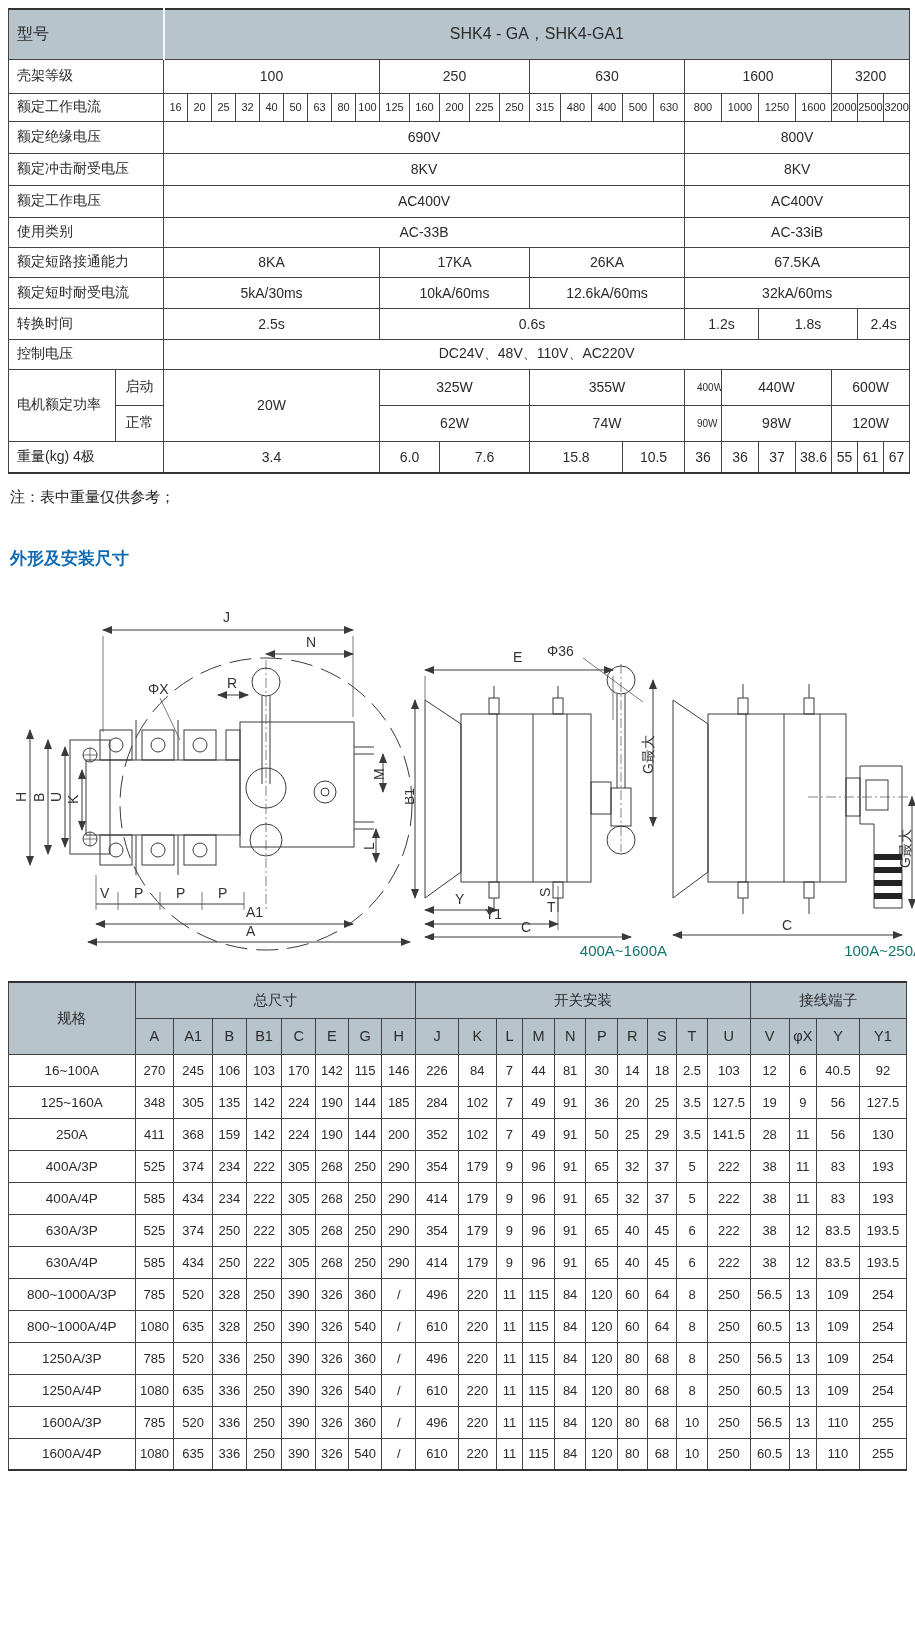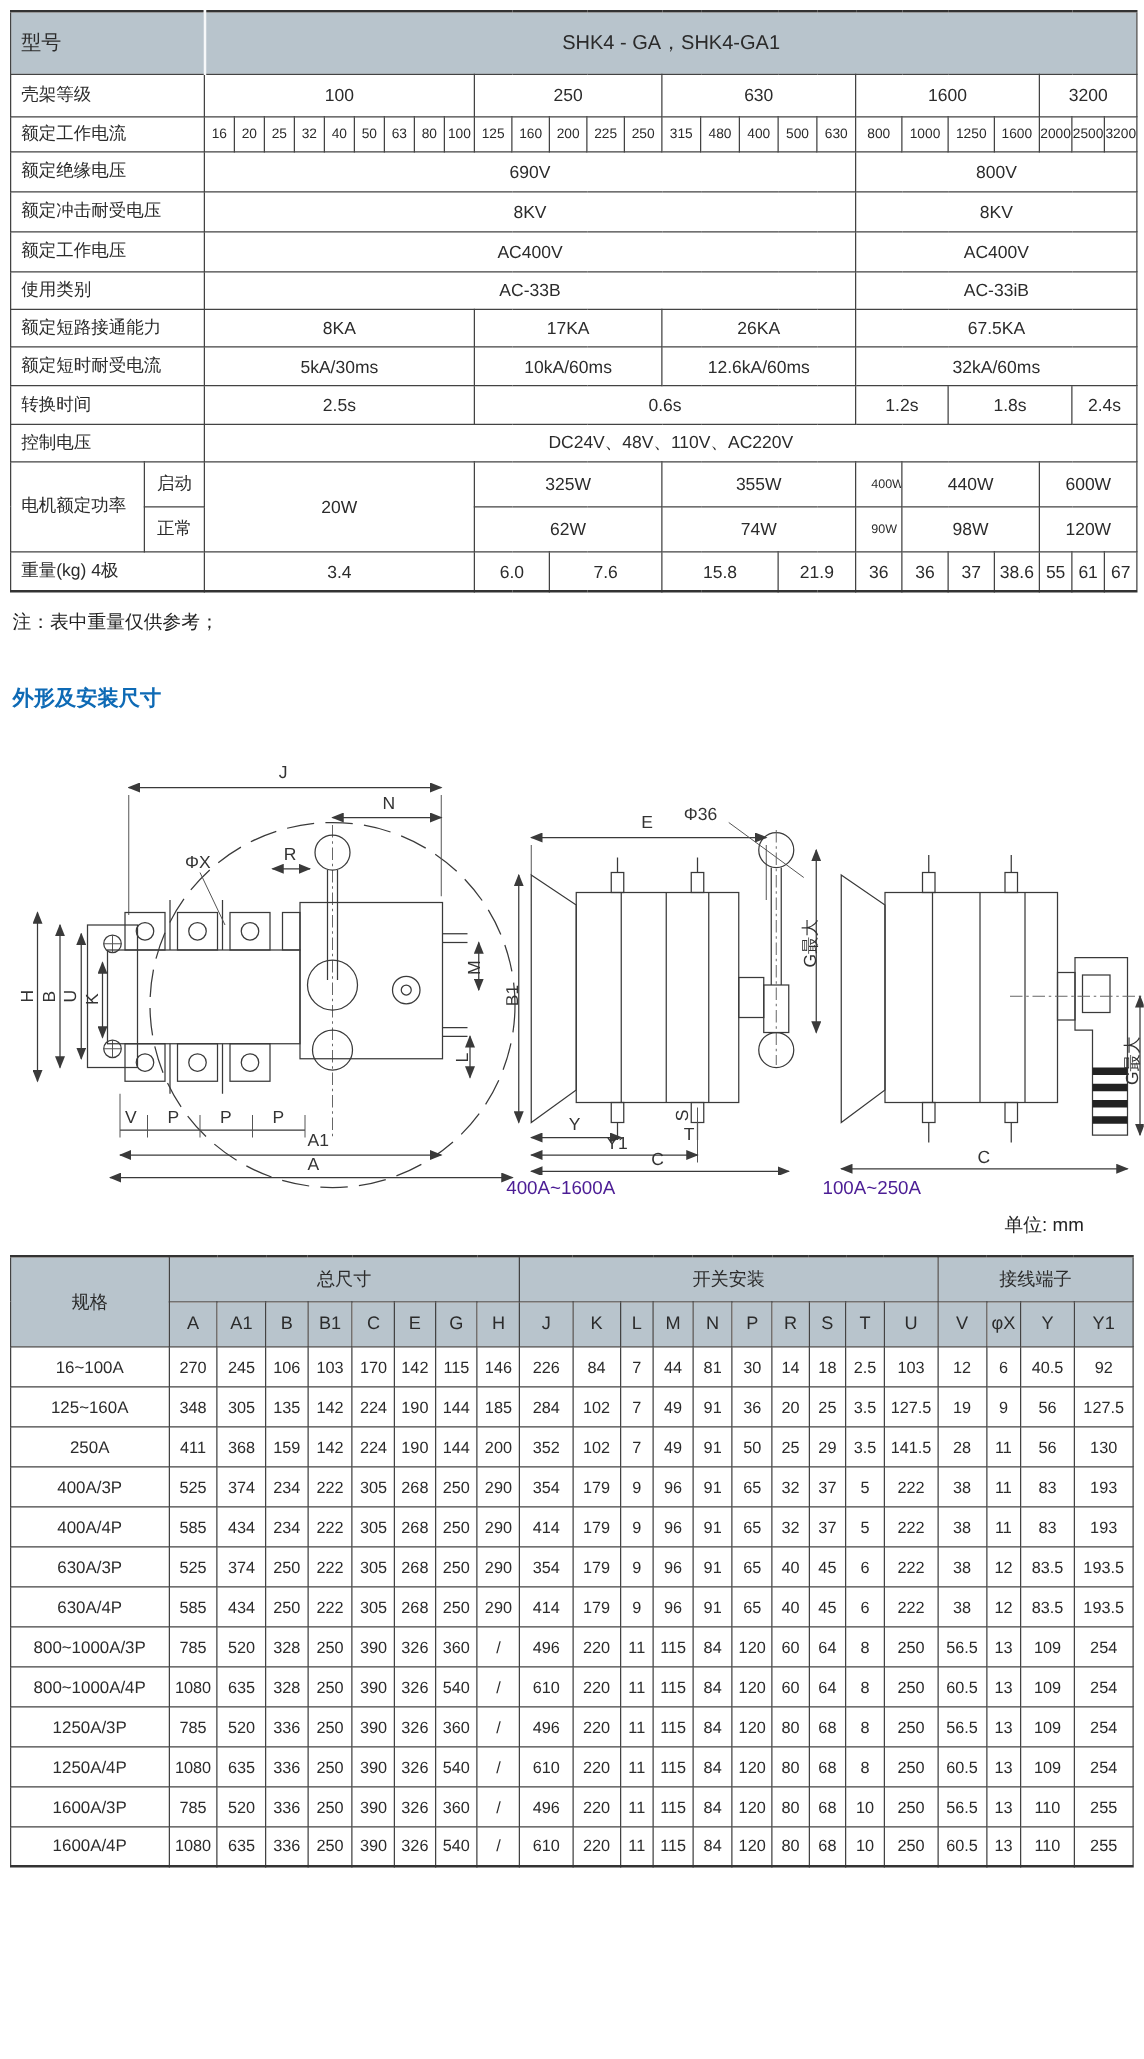--- a/index.html
+++ b/index.html
@@ -15,21 +15,21 @@
   #spec-table td { border:1px solid #434343; text-align:center; font-size:14px; padding:0 1px; overflow:hidden; white-space:nowrap; }
   #spec-table { border-top:2px solid #333; border-bottom:2px solid #333; }
   .lbl { text-align:left !important; padding-left:8px !important; }
   .hdr { background:#b8c4cc; font-size:16px !important; }
   .vdiv { border-left:2px solid #f6f8f9 !important; }
   .sm { font-size:11px !important; padding:0 !important; }
   .xs { font-size:10px !important; padding:12px !important; }
   .note { font-size:15px; color:#222; margin:14px 0 0 2px; }
   .diagrams { position:relative; width:915px; height:375px; margin-top:22px; }
   .diagrams svg { position:absolute; }
-  .dcap { position:absolute; top:350px; font-size:15px; color:#4c1d95; text-align:left; }
+  .dcap { position:absolute; top:350px; font-size:15px; color:#0f766e; text-align:right; }
   svg text { font-size:14px; fill:#333; font-family:"Liberation Sans","DejaVu Sans",sans-serif; }
   svg .ln { stroke:#3a3a3a; stroke-width:1; fill:none; }
   svg .thin { stroke:#555; stroke-width:0.8; fill:none; }
   svg .cl { stroke:#666; stroke-width:0.8; fill:none; stroke-dasharray:10 3 2 3; }
   .unit { text-align:right; font-size:15px; color:#222; padding-right:40px; margin:4px 0 14px 0; }
   #dim-table { width:899px; margin-top:14px; border-top:2px solid #333; border-bottom:2px solid #333; }
   #dim-table th, #dim-table td { border:1px solid #434343; text-align:center; font-weight:normal; padding:0 1px; overflow:hidden; white-space:nowrap; }
   #dim-table th { background:#b8c4cc; font-size:14.5px; height:36px; }
   #dim-table td { font-size:13px; height:32px; }
   #dim-table td.speccell { font-size:13.5px; }
@@ -156,21 +156,21 @@
       <td class="xs">90W</td>
       <td colspan="3">98W</td>
       <td colspan="3">120W</td>
     </tr>
     <tr style="height:32px">
       <td class="lbl" colspan="2">重量(kg) 4极</td>
       <td colspan="9">3.4</td>
       <td colspan="2">6.0</td>
       <td colspan="3">7.6</td>
       <td colspan="3">15.8</td>
-      <td colspan="2">21.9</td>
+      <td colspan="2">10.5</td>
       <td>36</td>
       <td>36</td>
       <td>37</td>
       <td>38.6</td>
       <td>55</td>
       <td>61</td>
       <td>67</td>
     </tr>
   </tbody>
     </table>
@@ -360,21 +360,20 @@
           <rect x="216" y="253" width="28" height="6"></rect>
         </g>
       <line class="ln" x1="254" y1="157" x2="254" y2="268" marker-start="url(#al)" marker-end="url(#ar)"></line>
       <text x="242" y="226" transform="rotate(-90 248 222)">G最大</text>
       <line class="ln" x1="15" y1="295" x2="244" y2="295" marker-start="url(#al)" marker-end="url(#ar)"></line>
       <text x="124" y="290">C</text>
     </svg>
     <div class="dcap" style="left:650px;width:265px">100A~250A</div>
   </div>
 
-  <div class="unit">单位: mm</div>
 
   <table id="dim-table">
     <colgroup>
       <col style="width:124px">
       <col style="width:38px">
         <col style="width:38px">
         <col style="width:33px">
         <col style="width:35px">
         <col style="width:33px">
         <col style="width:32px">

